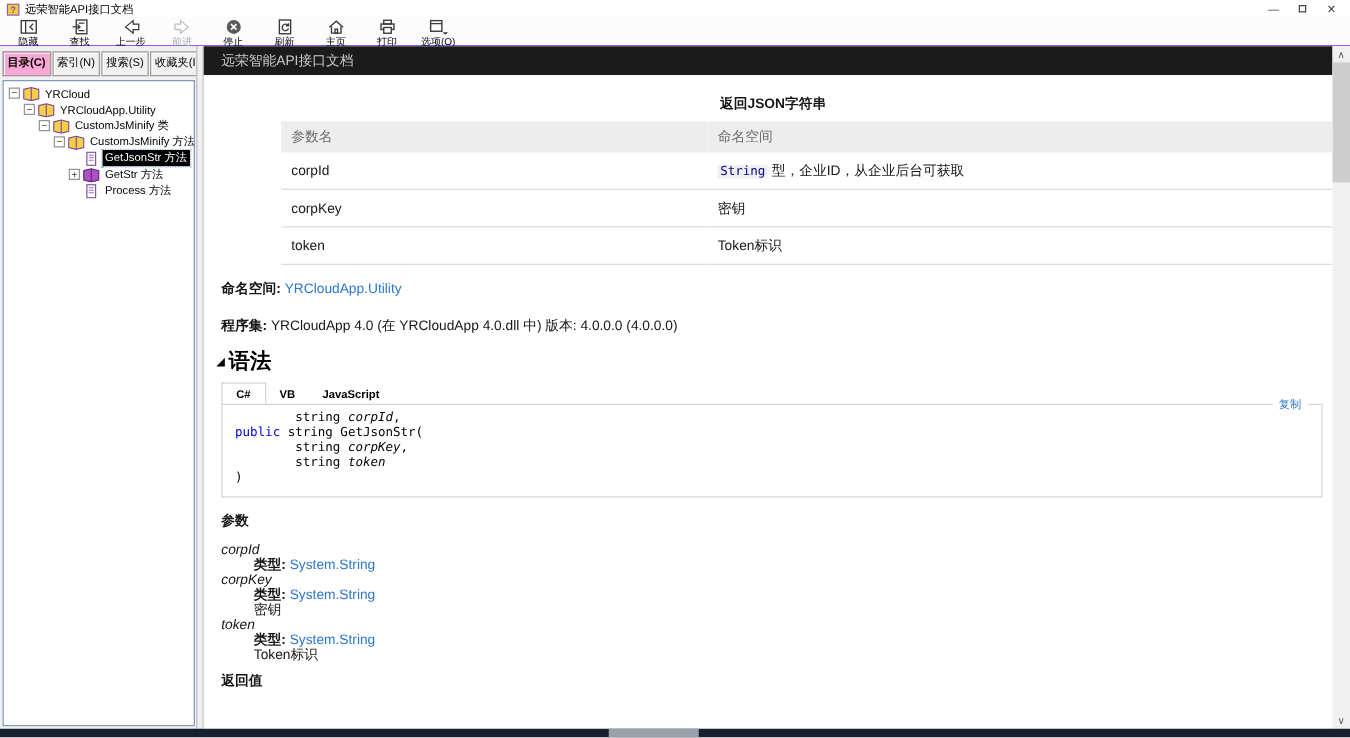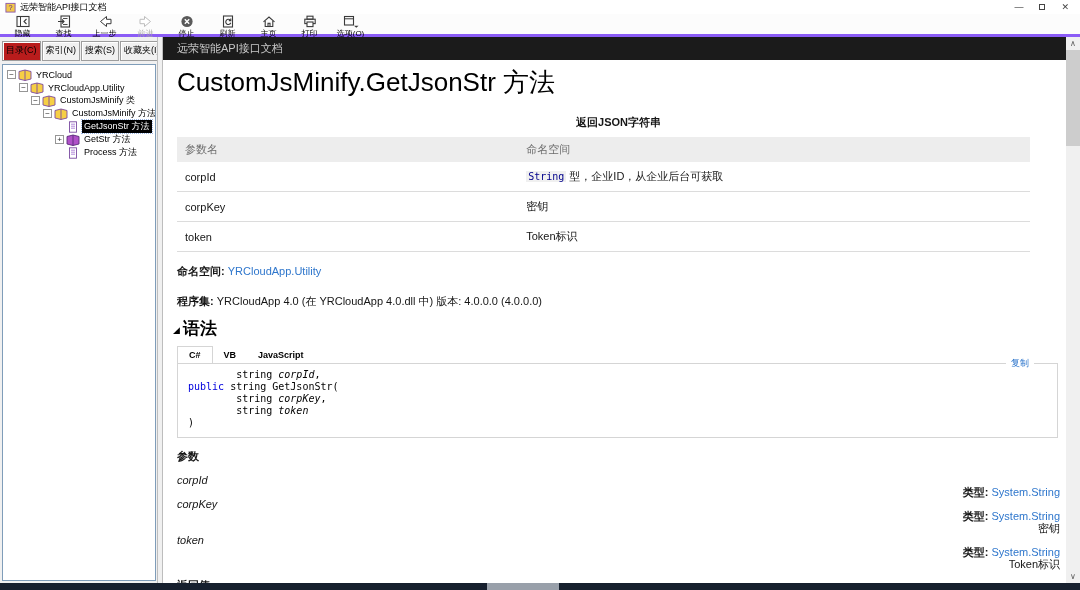--- a/index.html
+++ b/index.html
@@ -8,75 +8,75 @@
   .app { width:1080px; height:590px; display:flex; flex-direction:column; }
 
   
   .titlebar { height:14px; display:flex; align-items:center; padding:0 5px; background:#fff; font-size:9px; color:#000; flex:none; }
   .app-icon { width:11px; height:11px; margin-right:4px; flex:none; }
   .wcontrols { margin-left:auto; display:flex; align-items:center; gap:16px; color:#444; padding-right:6px; }
   .wbtn { font-size:9px; line-height:9px; cursor:default; }
   .restore-glyph { display:inline-block; width:6px; height:6px; border:1px solid #444; }
 
   
-  .toolbar { height:23px; background:#fcfcfc; border-bottom:3px solid #8b5cf6; display:flex; align-items:flex-start; padding:1px 0 0 2px; flex:none; }
+  .toolbar { height:23px; background:#fcfcfc; border-bottom:1px solid #8b5cf6; display:flex; align-items:flex-start; padding:1px 0 0 2px; flex:none; }
   .tbtn { width:41px; display:flex; flex-direction:column; align-items:center; font-size:8px; color:#000; cursor:default; }
   .ticon { height:13px; display:flex; align-items:center; justify-content:center; color:#3a3a3a; }
   .tbtn.disabled { color:#a8a8a8; }
   .tbtn.disabled .ticon { color:#bdbdbd; }
 
   
   .main { flex:1; display:flex; background:#f0f0f0; min-height:0; }
   .left-pane { width:157px; flex:none; display:flex; flex-direction:column; padding:4px 1px 2px 2px; }
   .nav-tabs { display:flex; gap:1px; margin-bottom:3px; }
   .navtab { font-size:9px; padding:2px 3px 3px 3px; background:#f1f1f1; border:1px solid #9d9d9d; box-shadow:inset 1px 1px 0 #fff; white-space:nowrap; cursor:default; }
-  .navtab.active { background:#b91c1c; }
+  .navtab.active { background:#f9a8d4;font-weight:bold; }
   .tree-box { flex:1; background:#fff; border:1px solid #7f9db9; overflow:hidden; padding:3px 0 0 2px; font-size:9px; }
   .trow { display:flex; align-items:center; height:13px; white-space:nowrap; cursor:default; }
   .exp { width:9px; height:9px; border:1px solid #969696; background:#fff; font-size:8px; line-height:7px; text-align:center; color:#333; flex:none; margin-right:2px; }
   .exp.hidden-exp { visibility:hidden; }
   .tree-icon { width:14px; height:12px; flex:none; margin-right:2px; }
   .tree-label { padding:0 2px; color:#000; }
   .trow.selected .tree-label { background:#000000; color:#fff; outline:1px dotted #9cb8e6; }
 
   .splitter { width:6px; flex:none; background:#f0f0f0; border-left:1px solid #bdbdbd; border-right:1px solid #bdbdbd; cursor:ew-resize; }
 
   
   .content-pane { flex:1; display:flex; background:#fff; min-width:0; }
   .content-body { flex:1; display:flex; flex-direction:column; min-width:0; }
   .banner { height:23px; flex:none; background:#1b1b1b; color:#c8c8c8; font-size:11px; display:flex; align-items:center; padding:0 14px; }
   .doc { flex:1; overflow:hidden; padding:0 6px 0 14px; font-size:11px; color:#161616; position:relative; }
   h1.page-title { font-size:26px; font-weight:400; margin:5px 0 0 0; color:#000; }
   .summary { font-weight:bold; margin-top:15px;text-align:center; }
-  table.ptable { border-collapse:collapse; width:calc(100% - 30px); margin-top:7px; font-size:11px; }
+  table.ptable { border-collapse:collapse; width:calc(100% - 30px); margin-top:7px; font-size:11px;margin-left:48px; }
   .ptable th { background:#ededed; color:#6d6d6d; font-weight:normal; text-align:left; padding:5px 8px; }
   .ptable td { border-bottom:1px solid #dcdcdc; padding:7px 8px; }
   .ptable .c1 { width:40%; }
   .codechip { font-family:"DejaVu Sans Mono","Liberation Mono",monospace; font-size:10px; color:#00008b; background:#f0f0f0; padding:0 2px; }
   .nsline { margin-top:17px; line-height:13px; }
   .nsline.first { margin-top:13px; }
   .blabel { font-weight:bold; }
   .link { color:#2e76cc; text-decoration:none; cursor:pointer; }
   .sechead { font-size:17px; font-weight:bold; margin:9px 0 0 -4px; display:flex; align-items:center; gap:3px; color:#000; cursor:default; }
   .tri { font-size:9px; position:relative; top:1px; }
 
   .tabstrip { display:flex; align-items:flex-end; margin-top:7px; height:16px; }
   .syntab { font-size:9px; font-weight:bold; padding:3px 11px 3px 11px; color:#000; cursor:default; }
   .syntab.active { background:#fff; border:1px solid #d5d5d5; border-bottom:none; }
   .codewrap { position:relative; margin-right:2px; }
-  .copy-float { position:absolute; top:-6px; right:24px; background:#fff; padding:0 5px; font-size:9px; }
+  .copy-float { position:absolute; top:-6px; right:12px; background:#fff; padding:0 5px; font-size:9px; }
   .codebox { border:1px solid #d5d5d5; background:#fff; padding:5px 8px 8px 10px; }
   .codebox pre { margin:0; font-family:"DejaVu Sans Mono","Liberation Mono",monospace; font-size:10px; line-height:12px; white-space:pre; color:#000; }
   .kw { color:#0000dd; }
   .pit { font-style:italic; }
 
   .subhead { font-weight:bold; margin-top:11px; }
   .pgroup { margin-top:10px; line-height:12px; }
   .pname { font-style:italic; }
-  .pindent { margin-left:26px;text-align:right; }
+  .pindent { margin-left:26px; }
   .retblock { margin-top:9px; line-height:12px; }
 
   
   .scrollbar { width:14px; flex:none; background:#f0f0f0; display:flex; flex-direction:column; align-items:stretch; color:#5a5a5a; }
   .sb-arrow { height:13px; flex:none; display:flex; align-items:center; justify-content:center; font-size:8px; }
   .sb-thumb { height:96px; flex:none; background:#cdcdcd; }
   .sb-track { flex:1; }
 
   
   .bottom-strip { height:7px; flex:none; background:#17202e; position:relative; }
@@ -258,21 +258,20 @@
           </div>
         </div>
     </div>
 
     <div class="splitter"></div>
 
     <div class="content-pane">
       <div class="content-body">
         <div class="banner">远荣智能API接口文档</div>
         <div class="doc">
-          <h1 class="page-title">CustomJsMinify.GetJsonStr 方法</h1>
           <div class="summary">返回JSON字符串</div>
 
           <table class="ptable">
             <thead>
                 <tr id="ptable-head">
                   <th class="c1">参数名</th>
                   <th class="c2">命名空间</th>
                 </tr>
               </thead>
             <tbody id="ptable-body">

